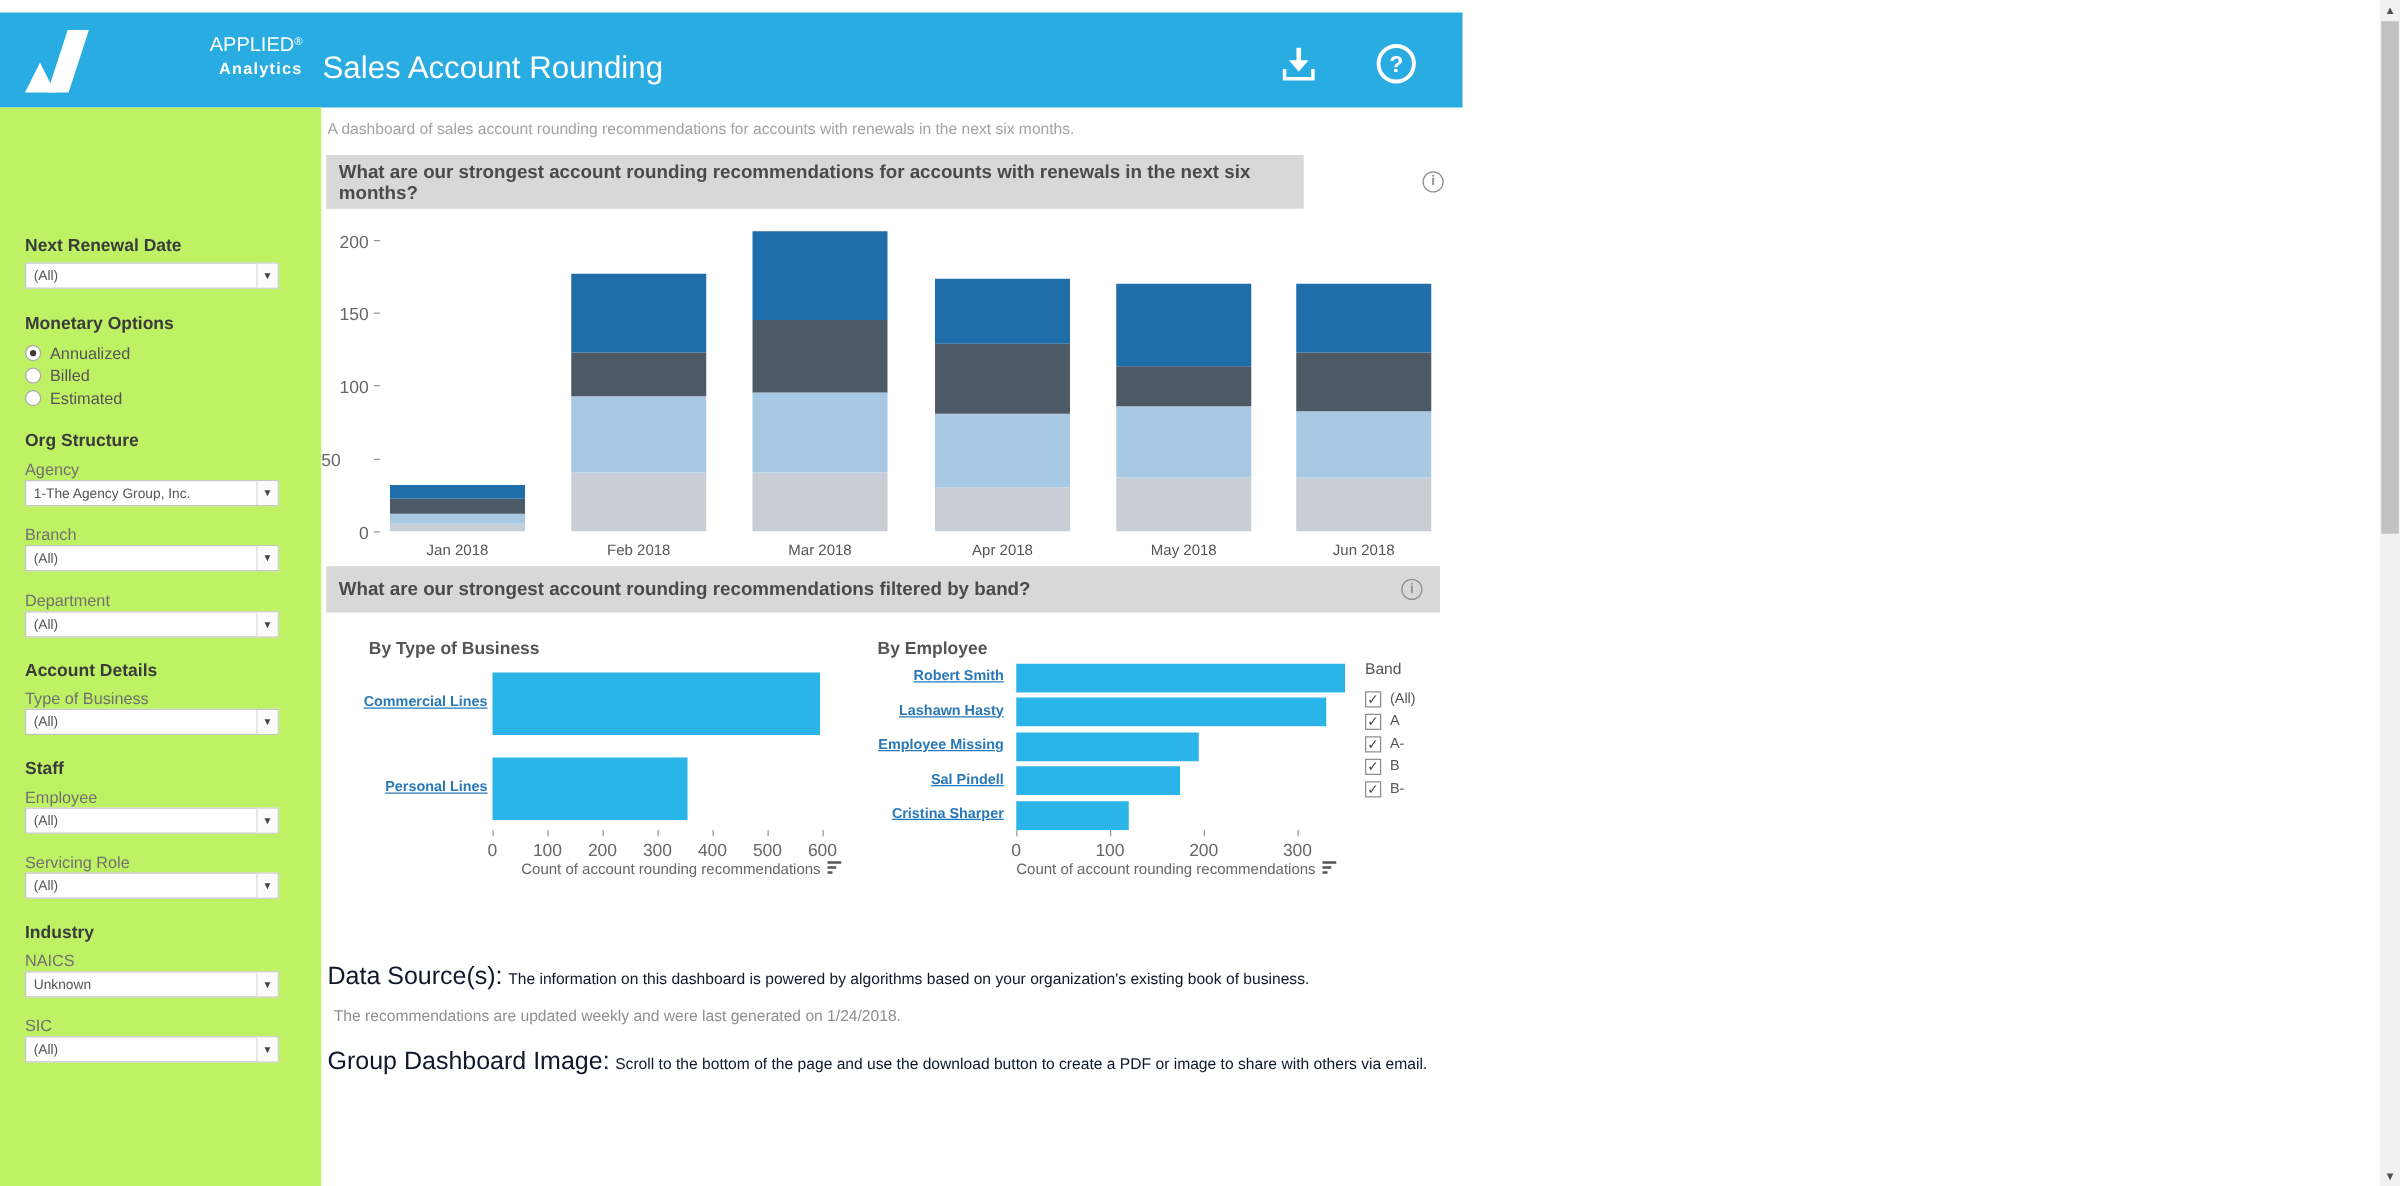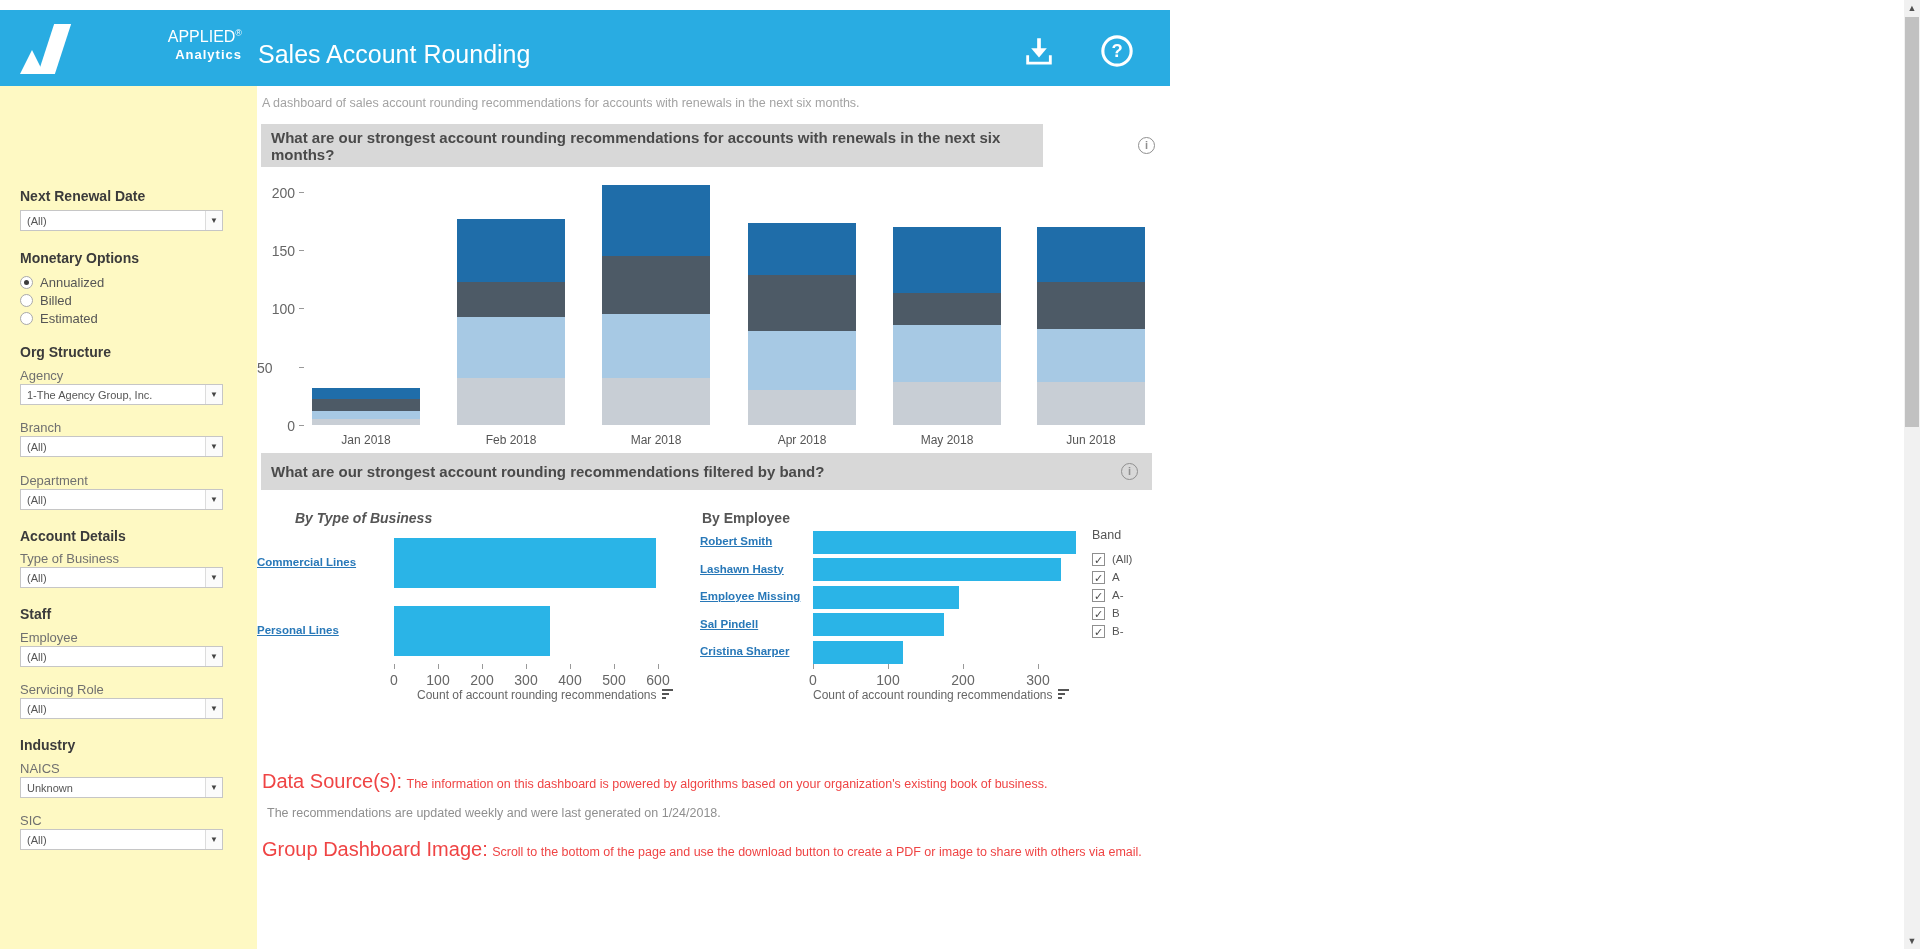--- a/index.html
+++ b/index.html
@@ -16,21 +16,21 @@
   .logo-sub { font-size:13px; font-weight:700; letter-spacing:1px; margin-top:1px; }
   .page-title { position:absolute; left:258px; top:30px; color:#fff; font-size:25px; font-weight:400; }
   .hdr-icon { position:absolute; top:24px; width:34px; height:34px; cursor:pointer; }
 
   
   .vscroll { position:absolute; right:0; top:0; width:16px; height:949px; background:#f1f1f1; }
   .vs-arrow { position:absolute; left:0; width:16px; height:16px; color:#505050; font-size:9px; text-align:center; line-height:16px; }
   .vs-thumb { position:absolute; left:1px; top:17px; width:14px; height:410px; background:#c1c1c1; }
 
   
-  .sidebar { position:absolute; left:0; top:86px; width:257px; height:863px; background:#fef9c3; }
+  .sidebar { position:absolute; left:0; top:86px; width:257px; height:863px; background:#bef264; }
   .menu-row { position:absolute; left:37px; top:104px; display:flex; align-items:center; cursor:pointer; }
   .menu-label { font-size:22px; color:#1a1a1a; margin-right:16px; }
   .burger { width:34px; height:25px; display:flex; flex-direction:column; justify-content:space-between; }
   .burger div { height:5px; background:#111; border-radius:1px; }
   .side-h { position:absolute; left:20px; font-size:14px; font-weight:700; color:#3b3b3b; }
   .fld-label { position:absolute; left:20px; font-size:13px; color:#707070; }
   .dd { position:absolute; left:20px; width:203px; height:21px; border:1px solid #c6c6c6; background:#fff; display:flex; cursor:pointer; }
   .dd-text { flex:1; font-size:11px; color:#555; padding:4px 0 0 6px; white-space:nowrap; overflow:hidden; }
   .dd-arw { width:17px; border-left:1px solid #dcdcdc; background:#fbfbfb; color:#444; font-size:8px; text-align:center; line-height:19px; }
   .radio-row { position:absolute; left:20px; display:flex; align-items:center; cursor:pointer; }
@@ -44,36 +44,36 @@
   .band-title { font-size:15px; font-weight:700; color:#4a4a4a; padding-left:10px; }
   .info-icon { position:absolute; width:17px; height:17px; border:1.5px solid #8f8f8f; border-radius:50%; color:#8f8f8f; font-size:11px; font-weight:700; text-align:center; line-height:15px; cursor:pointer; background:transparent; }
 
   
   .chart { position:absolute; }
   .tick-label { position:absolute; font-size:14px; color:#666; }
   .axis-dash { position:absolute; background:#999; }
   .cat-label { position:absolute; font-size:12px; color:#555; text-align:center; }
   .seg { position:absolute; }
   .hbar { position:absolute; cursor:pointer; }
-  .link-label { position:absolute; font-size:11.5px; font-weight:700; color:#2878b8; text-decoration:underline; cursor:pointer; white-space:nowrap; }
+  .link-label { position:absolute; font-size:11.5px; font-weight:700; color:#2878b8; text-decoration:underline; text-align:right; cursor:pointer; white-space:nowrap; }
   .chart-h { position:absolute; font-size:14px; font-weight:700; color:#555; }
   .axis-caption { position:absolute; font-size:12px; color:#666; display:flex; align-items:center; }
   .sort-icon { display:inline-block; margin-left:6px; }
   .sort-icon div { background:#555; height:2px; margin-bottom:2px; }
 
   
   .bandfilter { position:absolute; left:1092px; top:528px; }
   .bandfilter-title { font-size:12.5px; color:#555; margin-bottom:8px; }
   .cb-row { display:flex; align-items:center; height:18px; cursor:pointer; }
   .cb-box { width:13px; height:13px; border:1px solid #8f8f8f; background:#fff; color:#4a4a4a; font-size:11px; line-height:12px; text-align:center; margin-right:7px; }
   .cb-label { font-size:11.5px; color:#555; }
 
   
   .note-block { position:absolute; left:996px; top:8px; width:165px; font-size:10.5px; font-weight:700; color:#8f8f8f; line-height:13px; }
-  .bigline { position:absolute; left:262px; color:#ef4444; }
+  .bigline { position:absolute; left:262px; color:#0f172a; }
   .bigline .big { font-size:20px; }
   .bigline .small { font-size:12.5px; }
   .plainline { position:absolute; left:267px; font-size:12.5px; color:#8f8f8f; }
 </style>
 </head>
 <body>
 
 <div class="screen">
 
   <div class="topbar">
@@ -231,21 +231,21 @@
       <div class="seg" style="left: 780px; top: 61.78px; width: 108px; height: 54.802px; background: rgb(31, 109, 169);"></div>
       <div class="cat-label" style="left: 780px; top: 268px; width: 108px;">Jun 2018</div>
     </div>
 
   <div class="band" style="top:453px; width:891px; height:37px">
     <div class="band-title">What are our strongest account rounding recommendations filtered by band?</div>
     <div class="info-icon" style="left:860px; top:10px">i</div>
   </div>
 
   <div class="chart" id="chart2" style="left:257px; top:505px; width:460px; height:205px">
-      <div class="chart-h" style="left: 38px; top: 5px; font-style: italic;">By Type of Business</div>
+      <div class="chart-h" style="left: 38px; top: 5px;">By Type of Business</div>
       <div class="link-label" style="left: 0px; top: 51px; width: 133px;">Commercial Lines</div>
       <div class="hbar" style="left: 137px; top: 33px; width: 261.8px; height: 50px; background: rgb(42, 180, 231);"></div>
       <div class="link-label" style="left: 0px; top: 119px; width: 133px;">Personal Lines</div>
       <div class="hbar" style="left: 137px; top: 101px; width: 156.2px; height: 50px; background: rgb(42, 180, 231);"></div>
       <div class="axis-dash" style="left: 137px; top: 159px; width: 1px; height: 5px;"></div>
       <div class="tick-label" style="left: 122px; top: 167px; width: 30px; text-align: center;">0</div>
       <div class="axis-dash" style="left: 181px; top: 159px; width: 1px; height: 5px;"></div>
       <div class="tick-label" style="left: 166px; top: 167px; width: 30px; text-align: center;">100</div>
       <div class="axis-dash" style="left: 225px; top: 159px; width: 1px; height: 5px;"></div>
       <div class="tick-label" style="left: 210px; top: 167px; width: 30px; text-align: center;">200</div>

